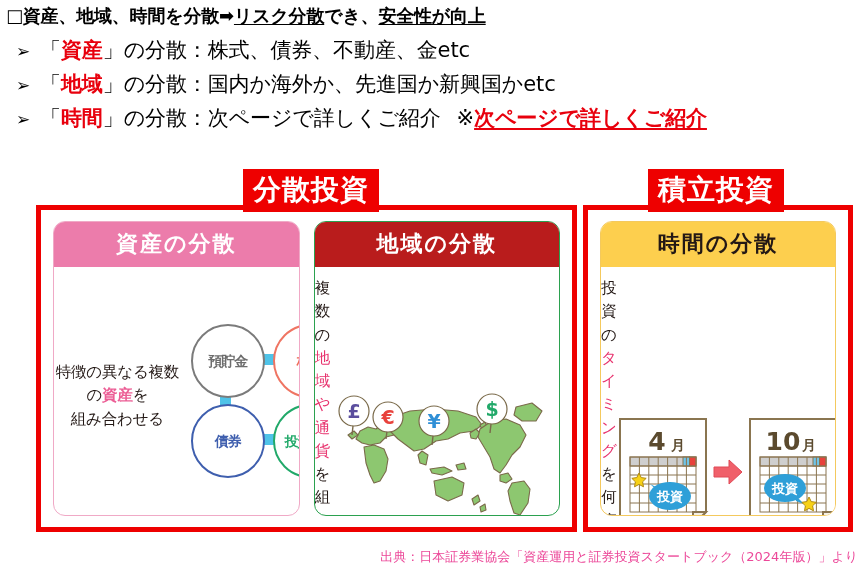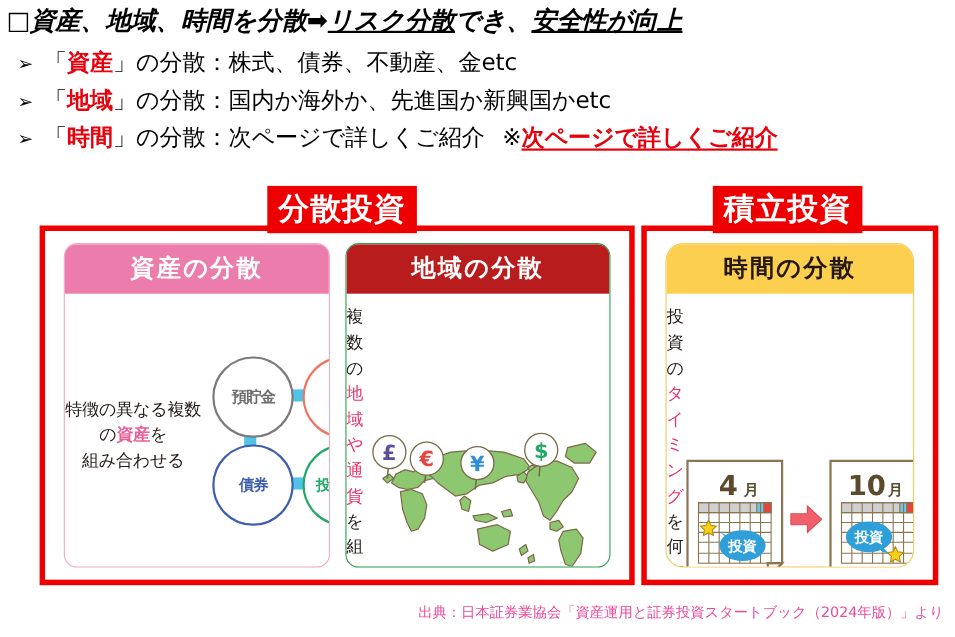--- a/index.html
+++ b/index.html
@@ -8,22 +8,22 @@
     background:#ffffff;
     font-family:"DejaVu Sans","Liberation Sans",sans-serif;
     color:#000;
     overflow:hidden;
     position:relative;
   }
 
   
   .head-wrap{padding:4px 0 0 6px;}
   .title-line{
-    font-size:23px;font-weight:bold;line-height:1.35;
-    white-space:nowrap;letter-spacing:-0.2px;font-style:italic;
+    font-size:18px;font-weight:bold;line-height:1.35;
+    white-space:nowrap;letter-spacing:-0.2px;
   }
   .title-line .u{text-decoration:underline;text-underline-offset:2px;}
   .title-line .arrow{font-weight:bold;}
 
   .bullets{margin-top:5px;}
   .bullet-row{
     display:flex;align-items:baseline;
     font-size:21px;line-height:1.62;white-space:nowrap;
     letter-spacing:-0.1px;
   }
@@ -59,35 +59,35 @@
     box-sizing:border-box;
     z-index:2;
   }
   #box-left{left:36px;top:205px;width:541px;height:327px;}
   #box-right{left:583px;top:205px;width:270px;height:327px;}
 
   .box-inner{
     display:flex;gap:14px;
     width:100%;height:100%;
     box-sizing:border-box;
-    padding:11px 17px;
+    padding:11px 12px;
   }
 
   
   .card{
     flex:1 1 0;
     background:#ffffff;
     border-radius:12px;
     box-sizing:border-box;
     overflow:hidden;
     display:flex;flex-direction:column;
     border:1.5px solid #f0a9c6;
   }
   .card.green{border-color:#2ba14f;}
-  .card.yellow{border-color:#f4c95d;border-radius:16px;}
+  .card.yellow{border-color:#f4c95d;}
 
   .card-head{
     text-align:center;
     color:#ffffff;
     font-weight:bold;
     font-size:22px;
     letter-spacing:2px;
     padding:7px 0 8px 0;
     background:#ec7cab;
   }

